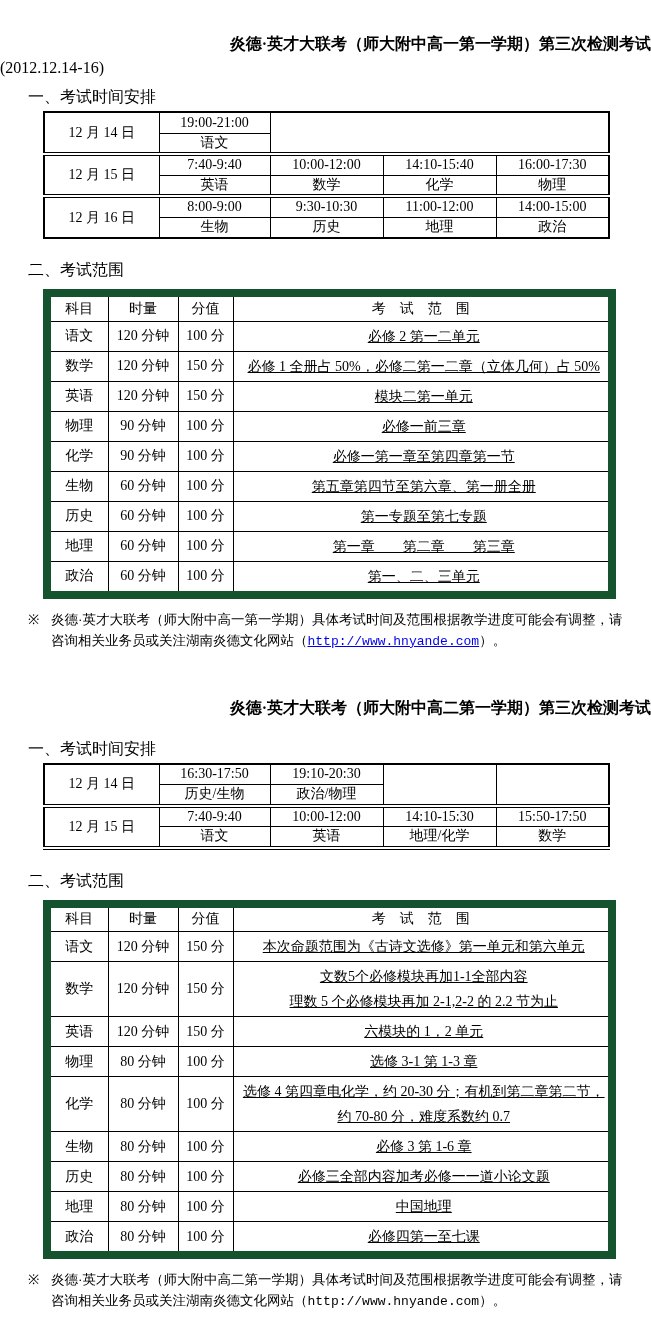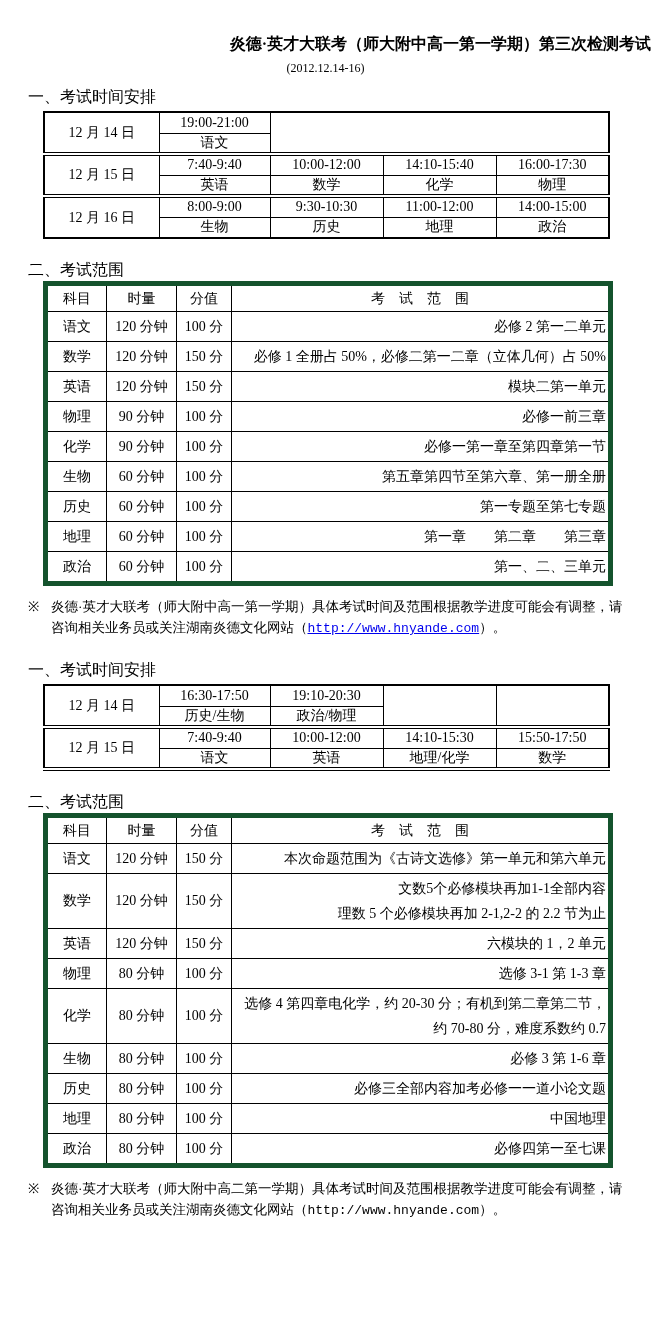--- a/index.html
+++ b/index.html
@@ -9,48 +9,48 @@
     background: #ffffff; color: #000000;
     font-family: "Liberation Serif", "DejaVu Serif", serif;
     overflow: hidden;
   }
   .page { padding-top: 34px; }
   .doc-title {
     text-align: right; font-size: 16px; font-weight: bold; line-height: 20px;
   }
   .doc-title.second { margin-top: 46px; }
   .doc-subtitle {
-    text-align: center; font-size: 12px; line-height: 16px; margin-top: 6px;
+    font-size: 16px; line-height: 16px; margin-top: 6px;
   }
   .sec-heading {
     font-size: 16px; line-height: 22px; margin: 20px 0 0 28px;
   }
   .sec-heading.first { margin-top: 10px; }
   table {
     border-collapse: collapse; table-layout: fixed;
     margin-left: 43px; width: 565px;
   }
   
   .sched { margin-top: 3px; border: 2px solid #000; }
   .sched td {
     border: 1px solid #000; text-align: center; vertical-align: middle;
     font-size: 14px; height: 21px; padding: 0; overflow: hidden;
   }
   .sched tr.grp td { border-top: 4px double #000; }
   .sched.dbl-bottom { border-bottom: 4px double #000; }
   
-  .scope { border: 5px solid #14532d; }
+  .scope { margin-top: 8px; border: 8px solid #14532d; }
   .scope td, .scope th {
     border: 1px solid #000; text-align: center; vertical-align: middle;
     font-size: 14px; font-weight: normal; height: 28px; padding: 0 4px;
     overflow: hidden;
   }
   .scope td.range {
-    text-align: right; padding: 2px 2px 2px 8px;
-    line-height: 25px; white-space: pre-line;
+    text-align: center; padding: 2px 2px 2px 8px;
+    line-height: 25px; white-space: pre-line; text-decoration: underline;
   }
   
   .note {
     display: flex; margin: 10px 0 0 28px; width: 604px;
     font-size: 13.5px; line-height: 21px;
   }
   .note .marker { width: 23px; flex: none; }
   .note .txt { flex: 1; }
   .url-link {
     color: #0000EE; text-decoration: underline;
@@ -188,20 +188,21 @@
       <td class="range">第一、二、三单元</td>
     </tr>
   </tbody>
     </table>
 
   <div class="note">
     <span class="marker">※</span>
     <div class="txt"><span>炎德·英才大联考（师大附中高一第一学期）具体考试时间及范围根据教学进度可能会有调整，请咨询相关业务员或关注湖南炎德文化网站（</span><a class="url-link" href="#">http://www.hnyande.com</a><span>）。</span></div>
   </div>
 
+  <div class="doc-title second">炎德·英才大联考（师大附中高二第一学期）第三次检测考试</div>
 
   <div class="sec-heading">一、考试时间安排</div>
 
   <table class="sched dbl-bottom">
     <colgroup>
       <col style="width:115px">
         <col style="width:111px">
         <col style="width:113px">
       <col style="width:113px">
         <col style="width:113px">

